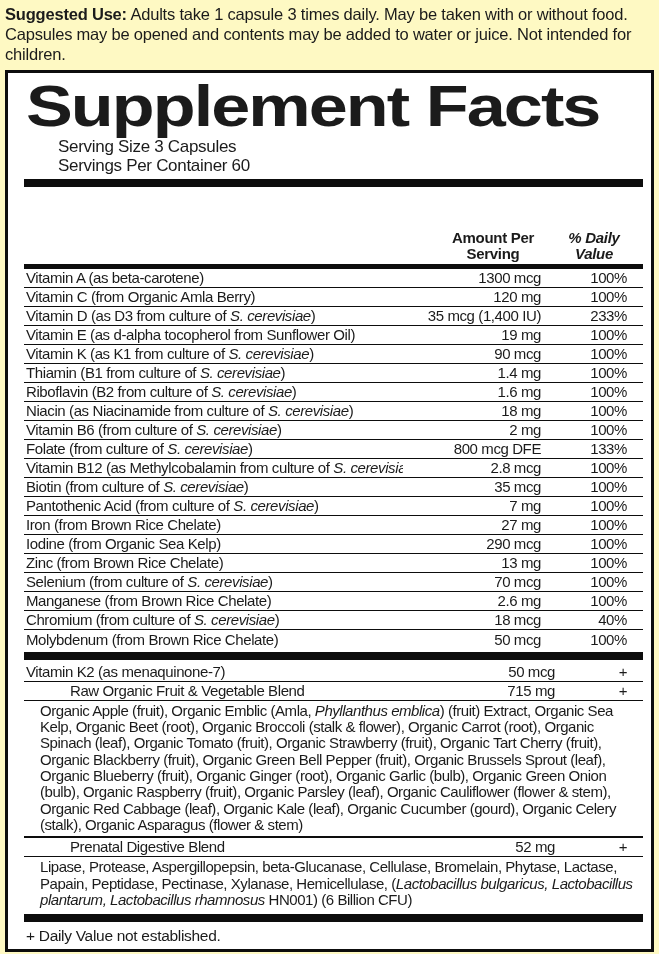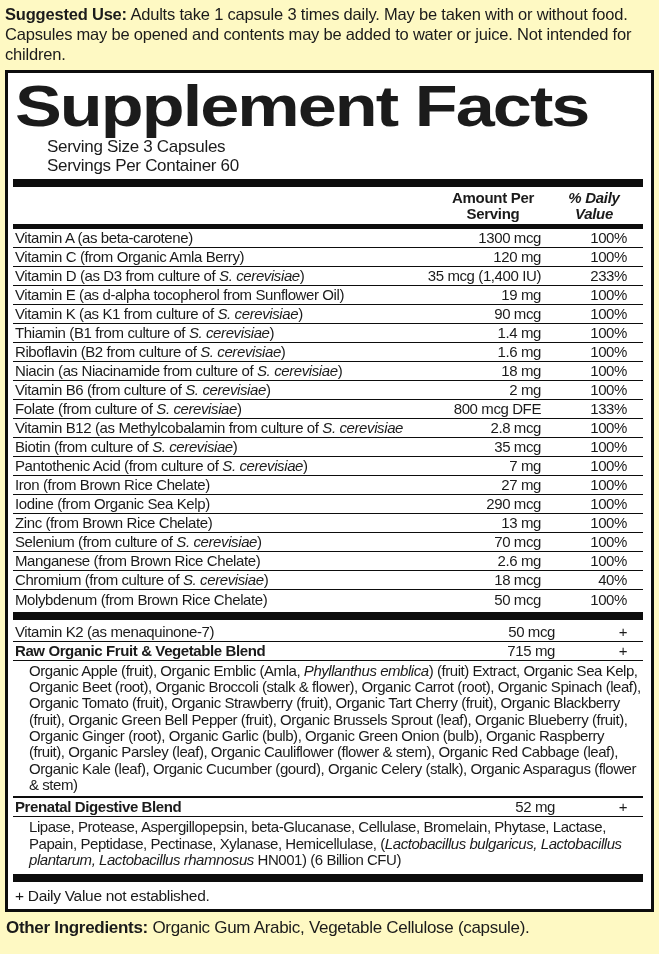--- a/index.html
+++ b/index.html
@@ -9,21 +9,21 @@
     font-family: "Liberation Sans", sans-serif;
     color: #1b1b1b;
   }
   .page { width: 659px; height: 954px; padding: 4px 5px 0 5px; background: #fef9c3; }
 
   
   .suggested { font-size: 16.5px; line-height: 1.22; letter-spacing: -0.2px; margin-bottom: 6px; }
   .suggested b { letter-spacing: -0.2px; }
 
   
-  .panel { border: 3px solid #0d0d0d; padding: 2px 8px 4px 5px; background: #fff; }
+  .panel { border: 3px solid #0d0d0d; padding: 2px 8px 4px 16px; background: #fff; }
 
   .panel-title {
     font-size: 54px; font-weight: bold; line-height: 1.0;
     letter-spacing: -1.5px; white-space: nowrap;
     transform: scale(1.30, 1.05); transform-origin: left center;
     margin: 2px 0 2px 2px; height: 58px; display: flex; align-items: center;
   }
   .serving-line { font-size: 17px; line-height: 19px; letter-spacing: -0.3px; padding-left: 2px; margin-left: 32px; }
 
   .bar-thick { height: 8px; background: #0d0d0d; }
@@ -36,29 +36,29 @@
     display: grid; grid-template-columns: 1fr 124px 88px;
     align-items: end; min-height: 18.5px; padding: 0;
   }
   .cell { font-size: 15px; line-height: 18px; letter-spacing: -0.4px; }
   .cell-name { padding-left: 2px; white-space: nowrap; overflow: hidden; }
   .cell-amt { text-align: right; white-space: nowrap; }
   .cell-dv { text-align: right; padding-right: 16px; white-space: nowrap; }
 
   .hdr { align-items: end; padding: 3px 0 2px 0; border: none; min-height: 36px; }
   .hdr .cell { font-weight: bold; line-height: 16px; letter-spacing: -0.3px; }
-  .hdr-amt { text-align: center; }
+  .hdr-amt { text-align: center; margin-top: 40px; }
   .hdr-dv { text-align: center; padding-right: 10px; font-style: italic; }
 
   .rows .frow { border-bottom: 1.5px solid #0d0d0d; gap: 14px; }
   .rows .frow:last-child { border-bottom: none; }
 
   .sec2 .frow { border-bottom: 1.5px solid #0d0d0d; }
   .blend-block + .blend-block { border-top: 2.5px solid #0d0d0d; }
-  .blend-block .frow .cell-name { font-weight: bold; }
+  .blend-block .frow .cell-name { font-weight: normal; margin-left: 44px; }
   .blend-ing {
     font-size: 15px; line-height: 16.3px; letter-spacing: -0.45px;
     margin-left: 16px; padding: 2px 2px 3px 0;
   }
   .blend-ing i, .cell-name i { font-style: italic; }
 
   .footnote { font-size: 15.5px; line-height: 19px; letter-spacing: -0.3px; padding: 1px 0 0 2px; }
 
   .other-ing { font-size: 17px; line-height: 20px; letter-spacing: -0.3px; margin-top: 6px; padding-left: 1px; }
 </style>

